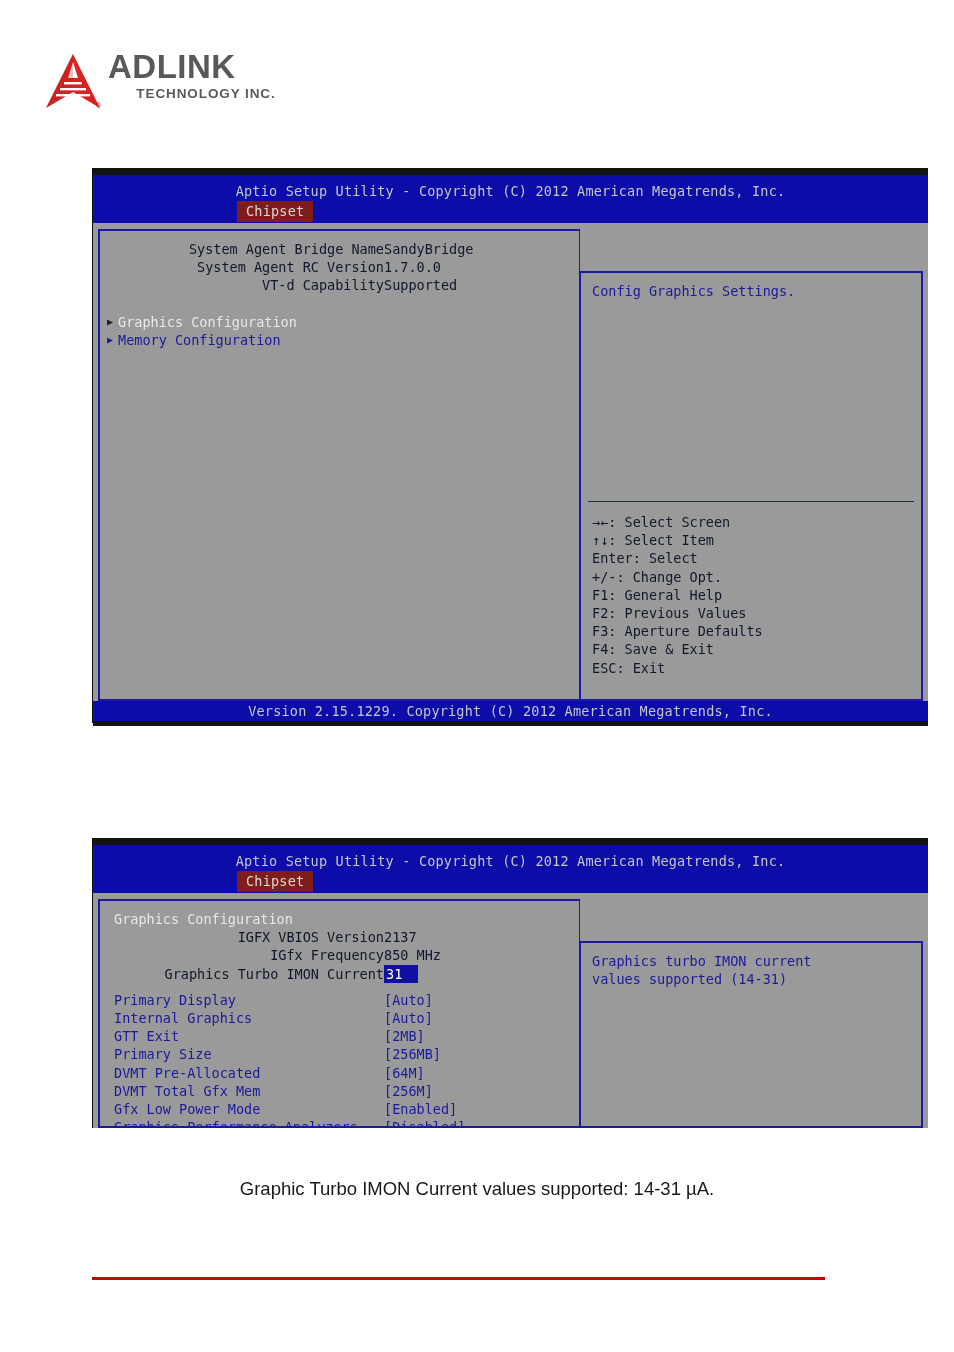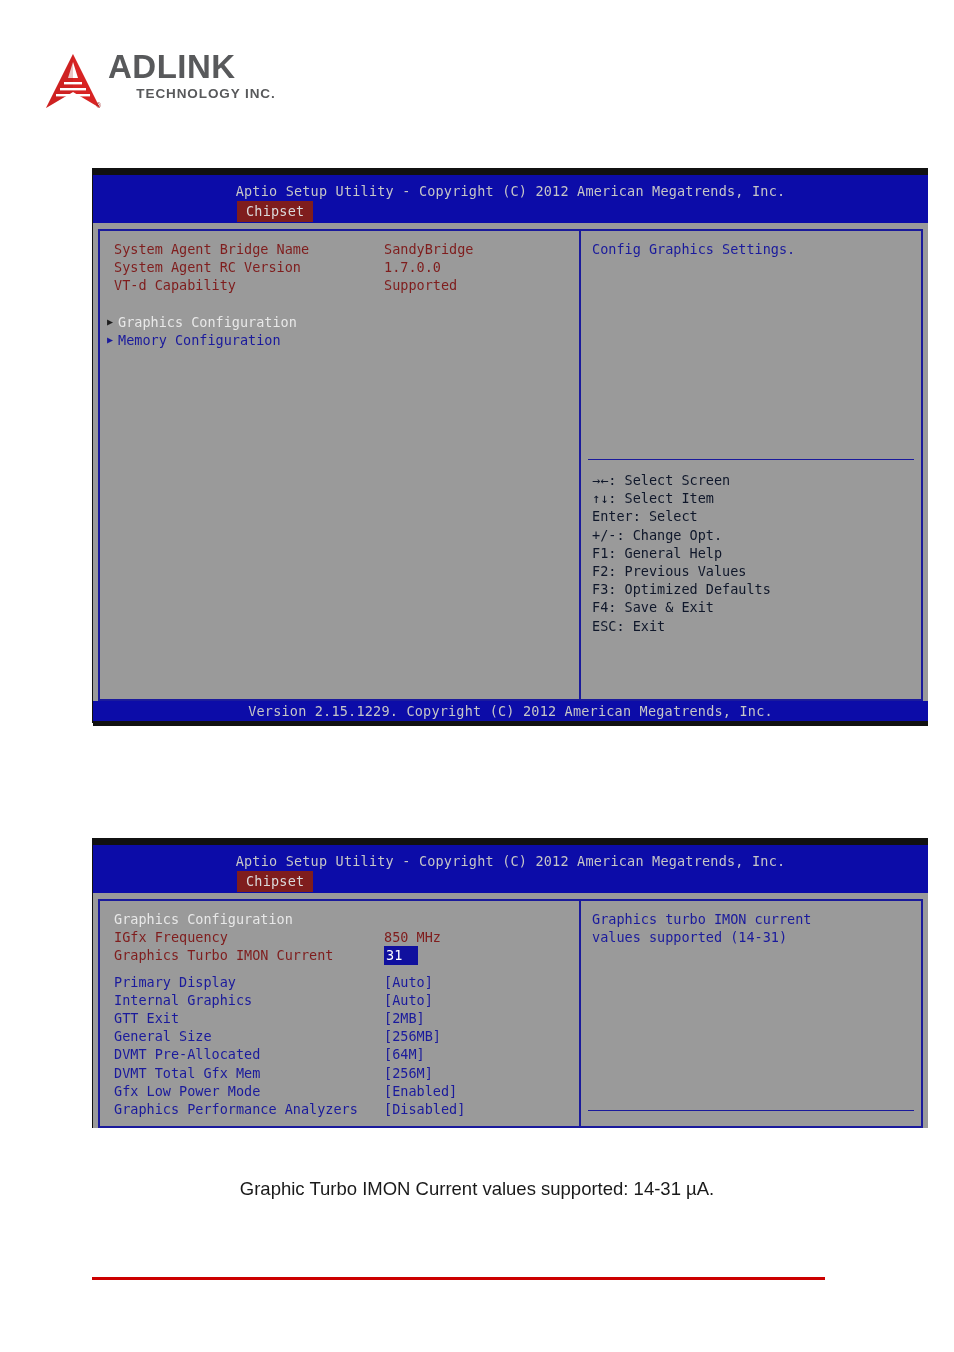--- a/index.html
+++ b/index.html
@@ -129,34 +129,35 @@
     overflow: hidden;
   }
   .pane-right {
     border: 2px solid #1a1a9c;
     border-left: 1px solid #1a1a9c;
     box-sizing: border-box;
     flex: 1 1 auto;
     padding: 9px 0 0 0;
     position: relative;
     overflow: hidden;
+    margin-top: 42px;
   }
 
   .row {
     display: flex;
     font-size: 13.5px;
     line-height: 18.2px;
     white-space: pre;
     padding-left: 14px;
   }
   .row .label { width: 270px; flex: 0 0 270px; }
   .row .value { flex: 0 0 auto; }
 
   .c-white  { color: #e8e8e8; }
-  .c-gray   { color: #7f1d1d; }
+  .c-gray   { color: #0f172a; text-align: right; }
   .c-blue   { color: #1a1a9c; }
   .c-dark   { color: #1d1d1d; }
 
   .sel-box {
     background: #10109e;
     color: #ffffff;
     display: inline-block;
     padding: 0 2px;
     min-width: 30px;
   }
@@ -313,21 +314,21 @@
 
       <div class="hr-blue" id="help-divider-1"></div>
 
       <div class="legend">
         <div class="legend-row">→←: Select Screen</div>
         <div class="legend-row">↑↓: Select Item</div>
         <div class="legend-row">Enter: Select</div>
         <div class="legend-row">+/-: Change Opt.</div>
         <div class="legend-row">F1: General Help</div>
         <div class="legend-row">F2: Previous Values</div>
-        <div class="legend-row">F3: Optimized Defaults</div>
+        <div class="legend-row">F3: Aperture Defaults</div>
         <div class="legend-row">F4: Save &amp; Exit</div>
         <div class="legend-row">ESC: Exit</div>
       </div>
     </div>
 
   </div>
 
   <div class="bios-footer">Version 2.15.1229. Copyright (C) 2012 American Megatrends, Inc.</div>
   <div class="bios-botstrip"></div>
 </div>
@@ -342,20 +343,24 @@
     </div>
   </div>
 
   <div class="bios-body">
 
     <div class="pane-left">
       <div class="row">
         <span class="label c-white">Graphics Configuration</span>
       </div>
       <div class="row">
+        <span class="label c-gray">IGFX VBIOS Version</span>
+        <span class="value c-gray">2137</span>
+      </div>
+      <div class="row">
         <span class="label c-gray">IGfx Frequency</span>
         <span class="value c-gray">850 MHz</span>
       </div>
       <div class="row">
         <span class="label c-gray">Graphics Turbo IMON Current</span>
         <span class="value sel-box">31</span>
       </div>
 
       <div class="spacer-8"></div>
 
@@ -365,21 +370,21 @@
       </div>
       <div class="row">
         <span class="label c-blue">Internal Graphics</span>
         <span class="value c-blue">[Auto]</span>
       </div>
       <div class="row">
         <span class="label c-blue">GTT Exit</span>
         <span class="value c-blue">[2MB]</span>
       </div>
       <div class="row">
-        <span class="label c-blue">General Size</span>
+        <span class="label c-blue">Primary Size</span>
         <span class="value c-blue">[256MB]</span>
       </div>
       <div class="row">
         <span class="label c-blue">DVMT Pre-Allocated</span>
         <span class="value c-blue">[64M]</span>
       </div>
       <div class="row">
         <span class="label c-blue">DVMT Total Gfx Mem</span>
         <span class="value c-blue">[256M]</span>
       </div>

